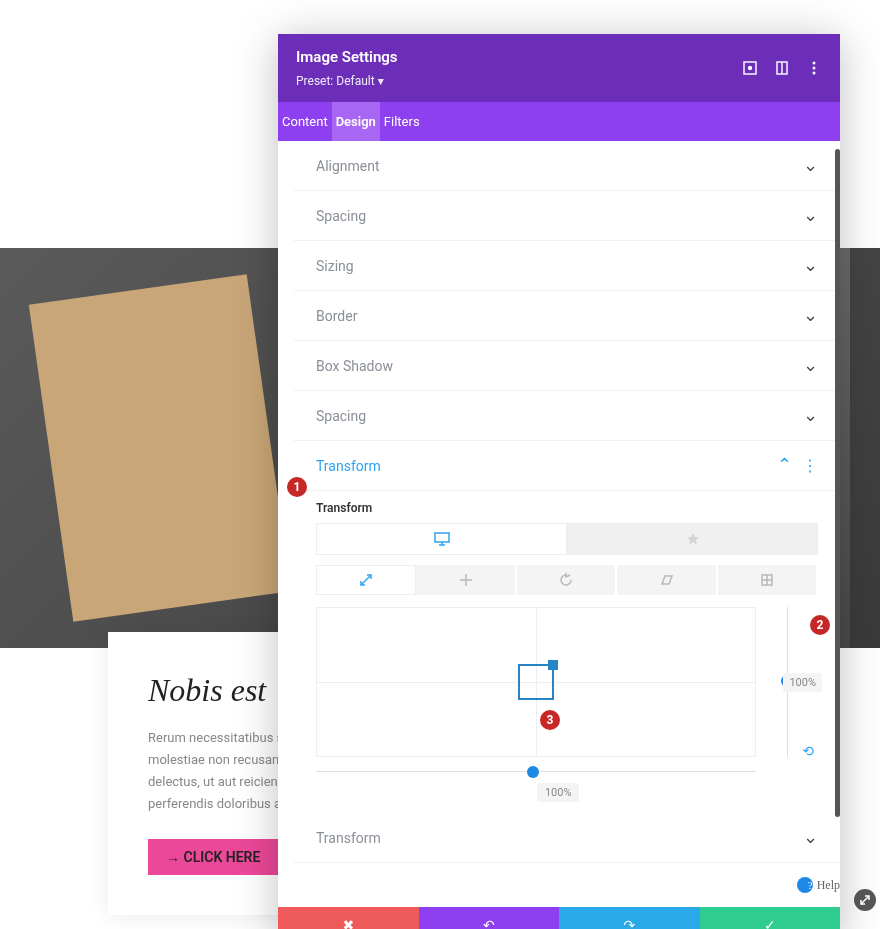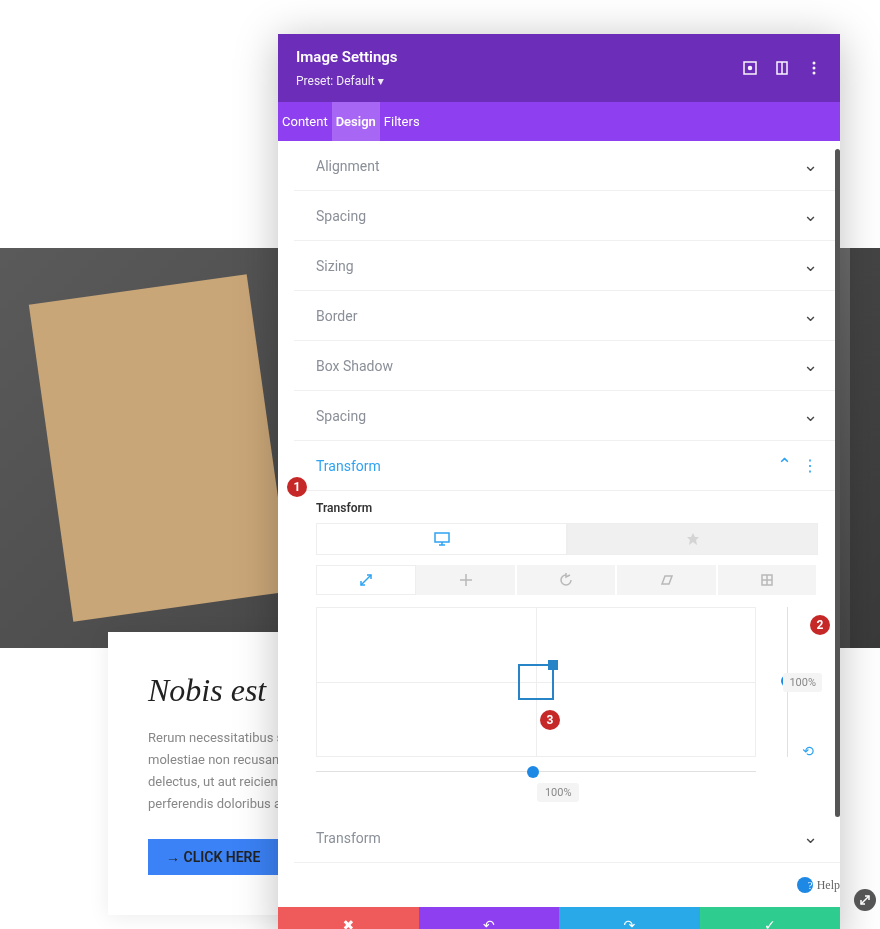--- a/index.html
+++ b/index.html
@@ -6,21 +6,21 @@
 body { font-family: -apple-system, BlinkMacSystemFont, "Segoe UI", Roboto, sans-serif; background: #f5f5f5; width: 880px; height: 929px; overflow: hidden; position: relative; }
 
 .page-bg { position: absolute; inset: 0; background: #fff; }
 .hero-img { position: absolute; top: 248px; left: 0; right: 0; height: 400px; background: linear-gradient(135deg, #5a5a5a 0%, #3a3a3a 100%); }
 .hero-img::before { content:""; position:absolute; left:50px; top:40px; width:220px; height:320px; background:#c9a678; transform: rotate(-8deg); }
 .hero-img::after { content:""; position:absolute; right:30px; top:0; width:60px; height:100%; background:linear-gradient(#6b6b6b,#4a4a4a); }
 
 .card { position: absolute; left: 108px; top: 632px; width: 520px; background: #fff; padding: 40px; box-shadow: 0 2px 20px rgba(0,0,0,0.08); }
 .card-title { font-family: Georgia, serif; font-style: italic; font-size: 32px; color: #222; margin-bottom: 18px; }
 .card-text { font-size: 13px; color: #888; line-height: 1.7; margin-bottom: 24px; }
-.card-btn { display:inline-block; background: #3b82f6; padding: 10px 18px; font-size: 14px; font-weight: 600; color: #222; }
+.card-btn { display:inline-block; background: #ec4899; padding: 10px 18px; font-size: 14px; font-weight: 600; color: #222; }
 
 .modal { position: absolute; left: 278px; top: 34px; width: 562px; background: #fff; box-shadow: 0 5px 40px rgba(0,0,0,0.25); }
 .modal-header { background: #6c2eb9; color: #fff; padding: 14px 18px; display: flex; align-items: center; justify-content: space-between; }
 .modal-title-wrap { display: flex; flex-direction: column; }
 .modal-title { font-size: 15px; font-weight: 600; }
 .modal-preset { font-size: 12px; opacity: 0.9; margin-top: 8px; }
 .modal-header-icons { display: flex; gap: 16px; }
 .hicon { width: 16px; height: 16px; cursor: pointer; opacity: 0.95; }
 
 .tabs { background: #8e3ff0; display: flex; }

